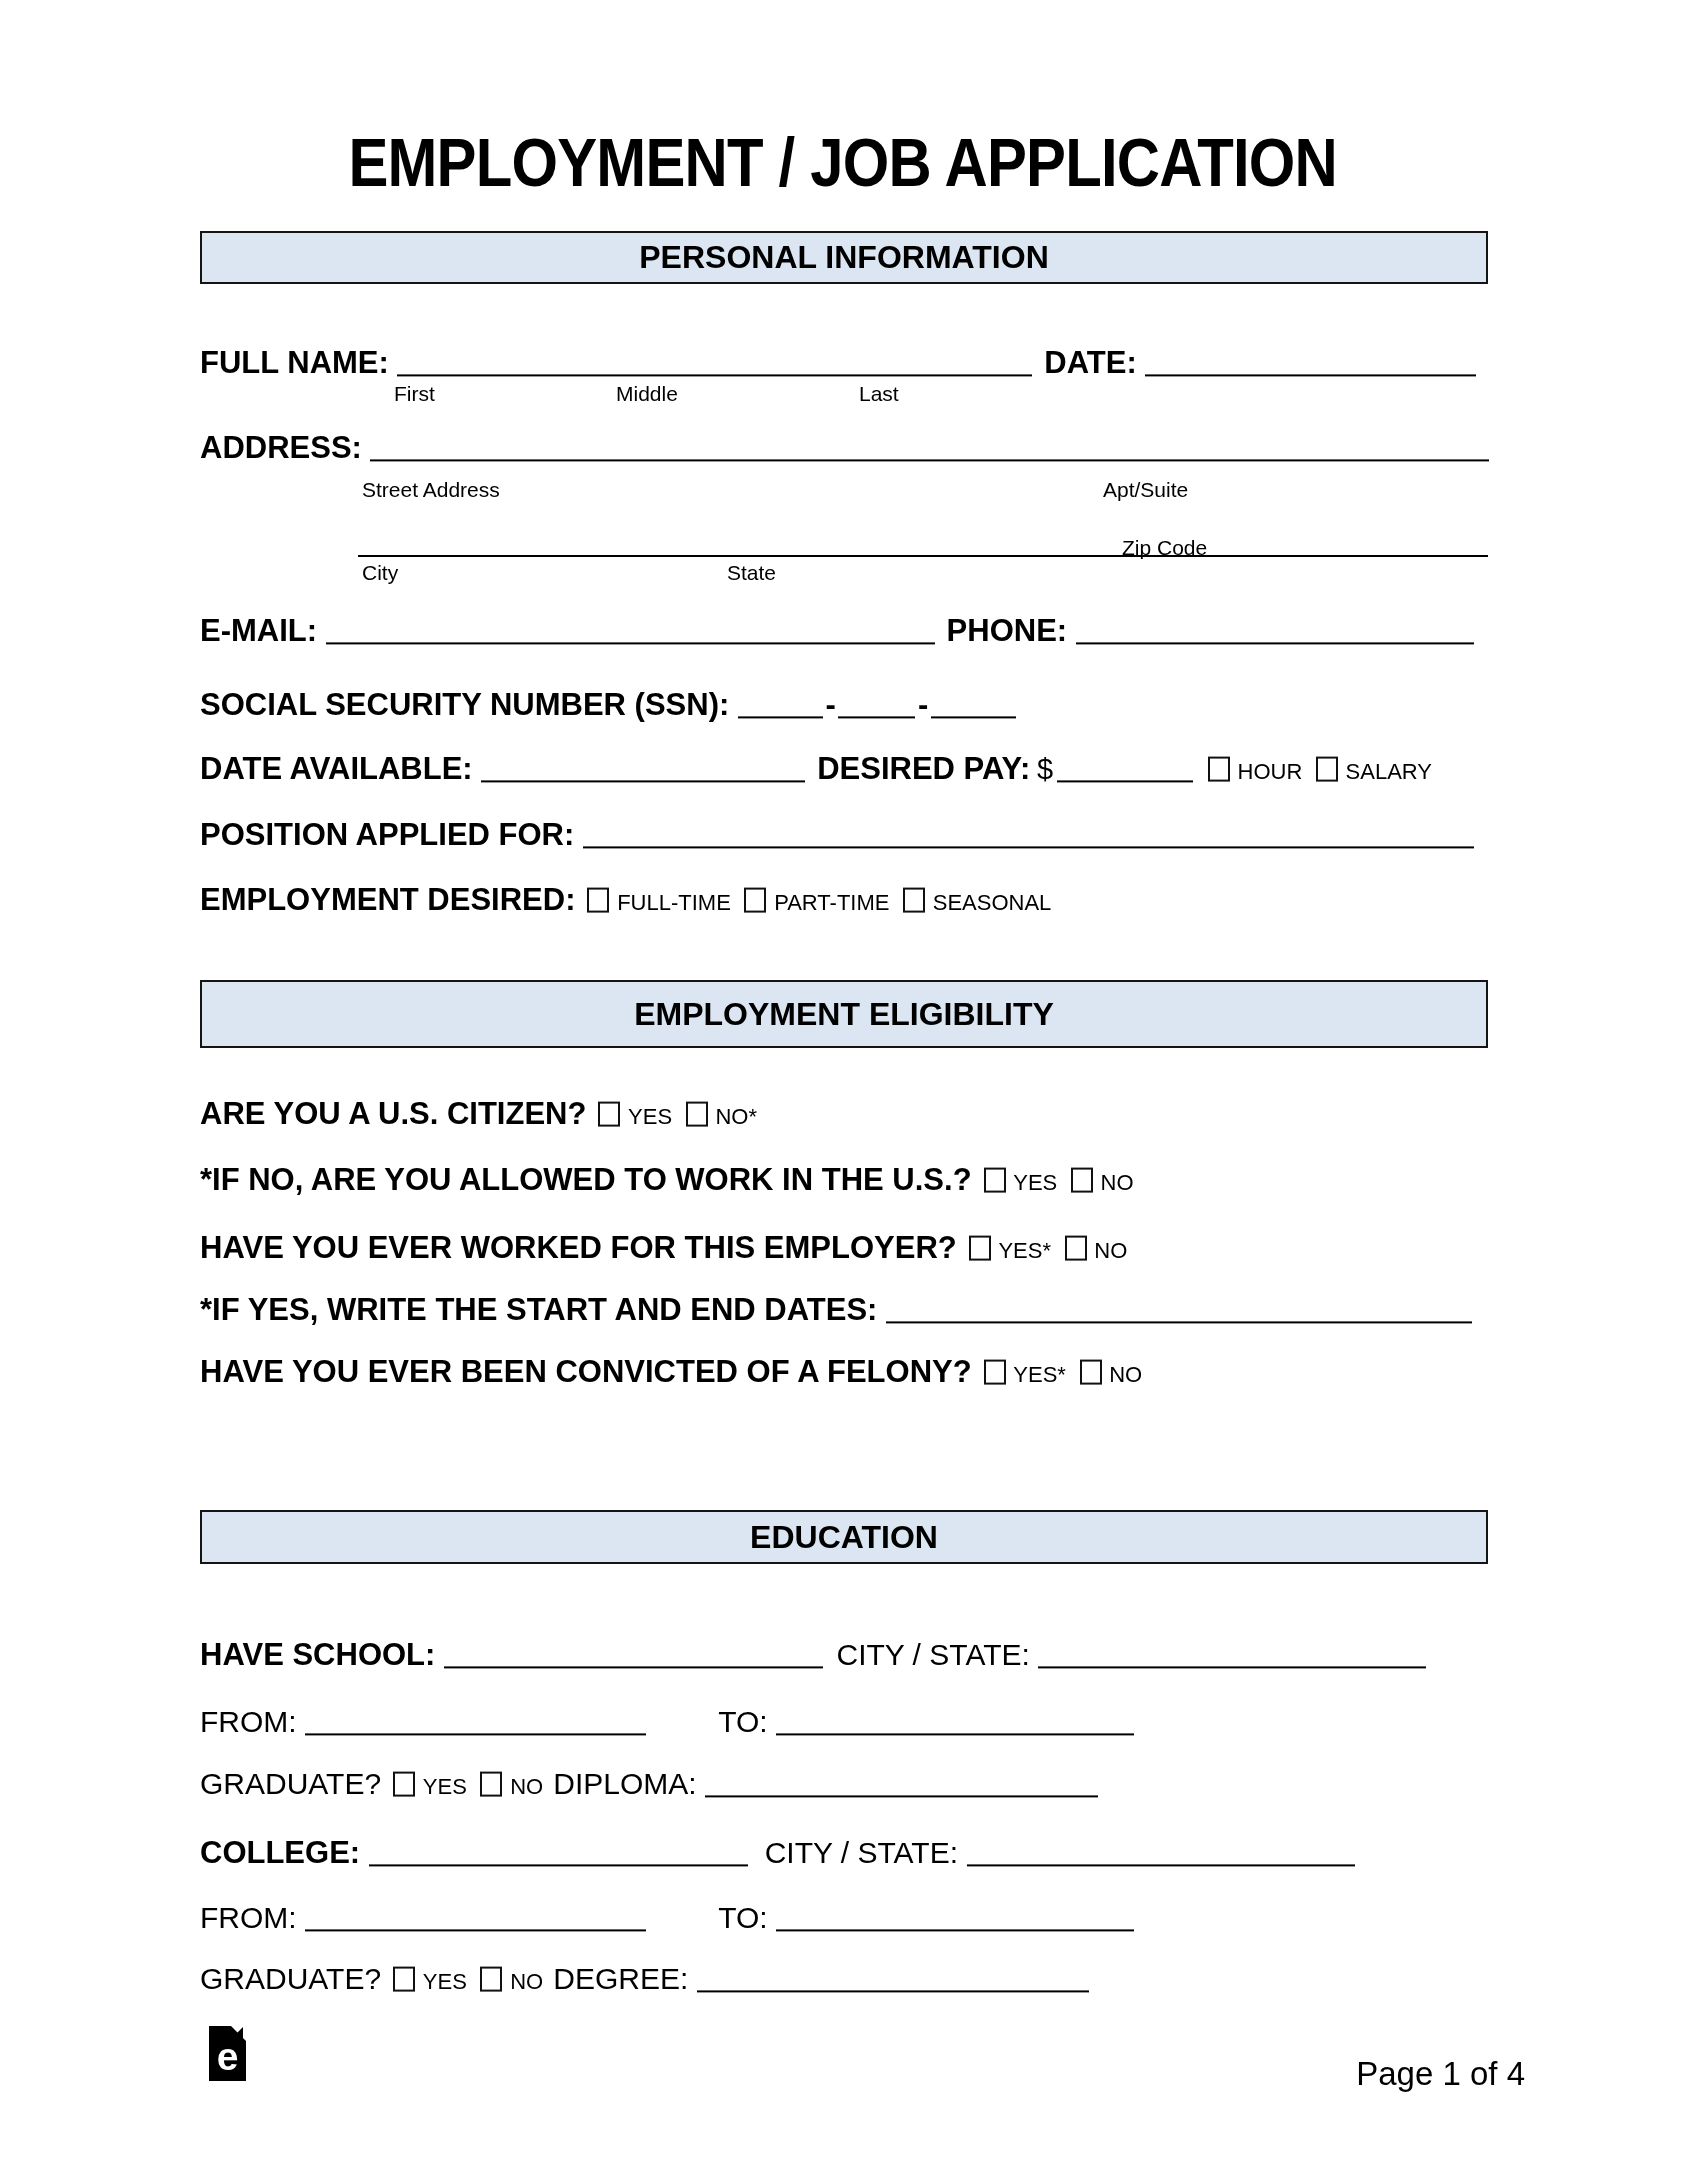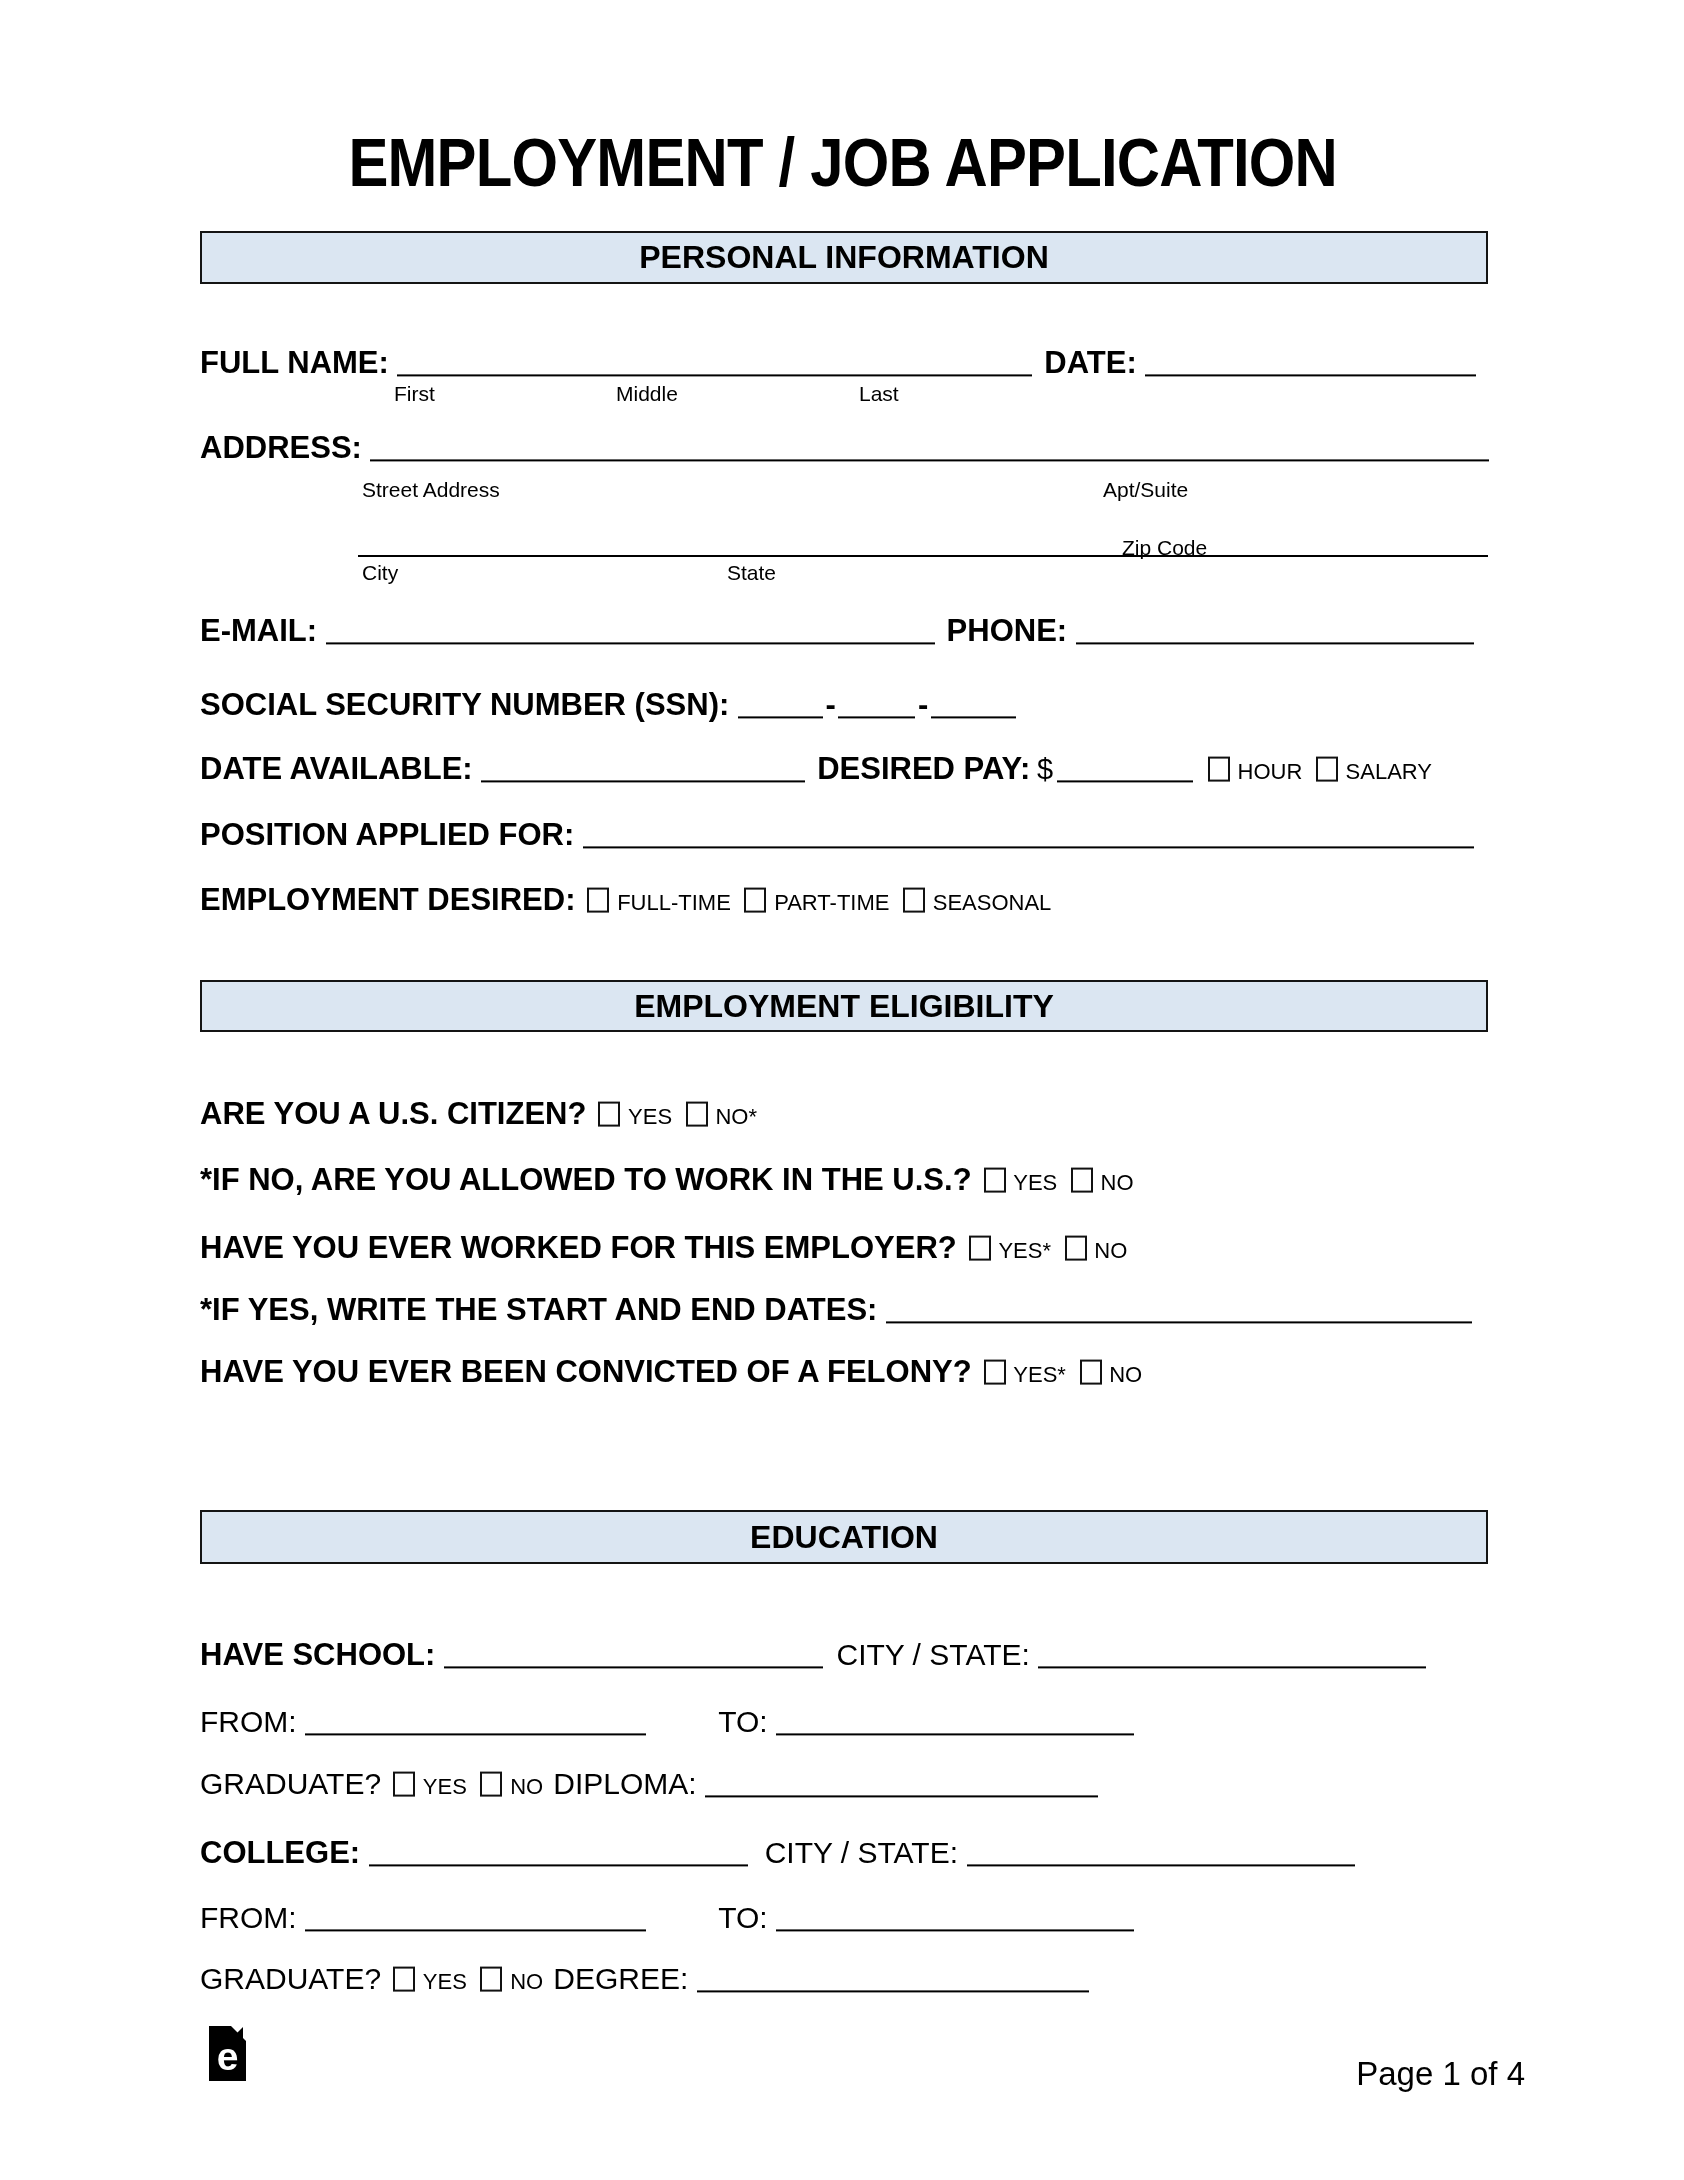--- a/index.html
+++ b/index.html
@@ -108,21 +108,21 @@
   <div class="row" style="top:882px;">
     <span class="bl">EMPLOYMENT DESIRED:</span>
     <span class="cb"></span>
     <span class="opt">FULL-TIME</span>
     <span class="cb ml16"></span>
     <span class="opt">PART-TIME</span>
     <span class="cb ml16"></span>
     <span class="opt">SEASONAL</span>
   </div>
 
-  <div class="sechdr" style="top:980px;height:52px;">
+  <div class="sechdr" style="top:980px;height:68px;">
     <span>EMPLOYMENT ELIGIBILITY</span>
   </div>
 
   <div class="row" style="top:1096px;">
     <span class="bl">ARE YOU A U.S. CITIZEN?</span>
     <span class="cb"></span>
     <span class="opt">YES</span>
     <span class="cb ml16"></span>
     <span class="opt">NO*</span>
   </div>

